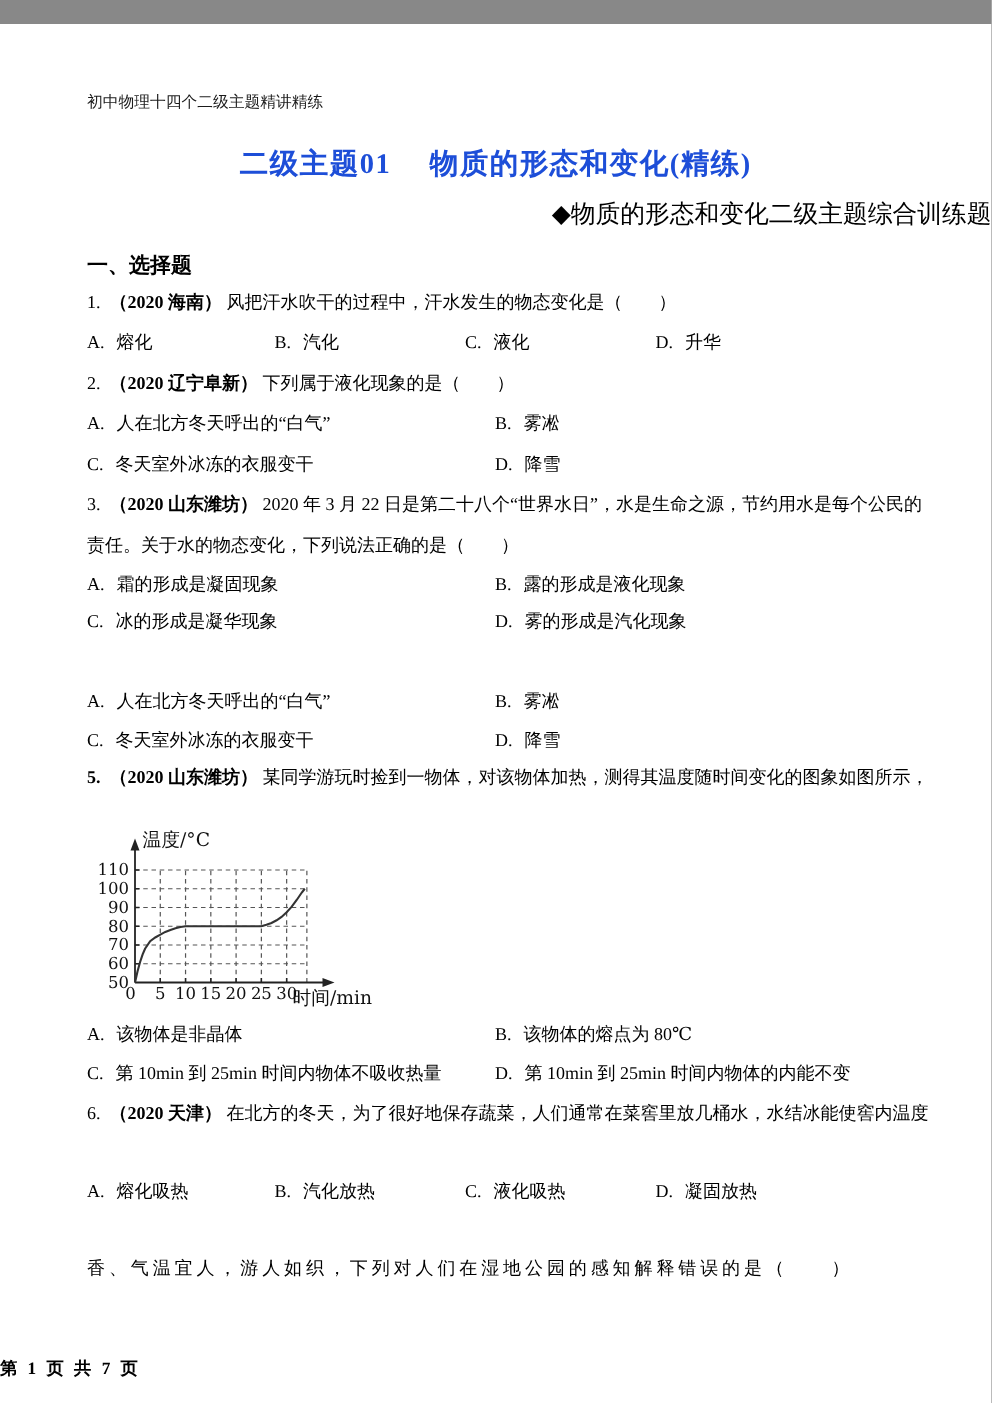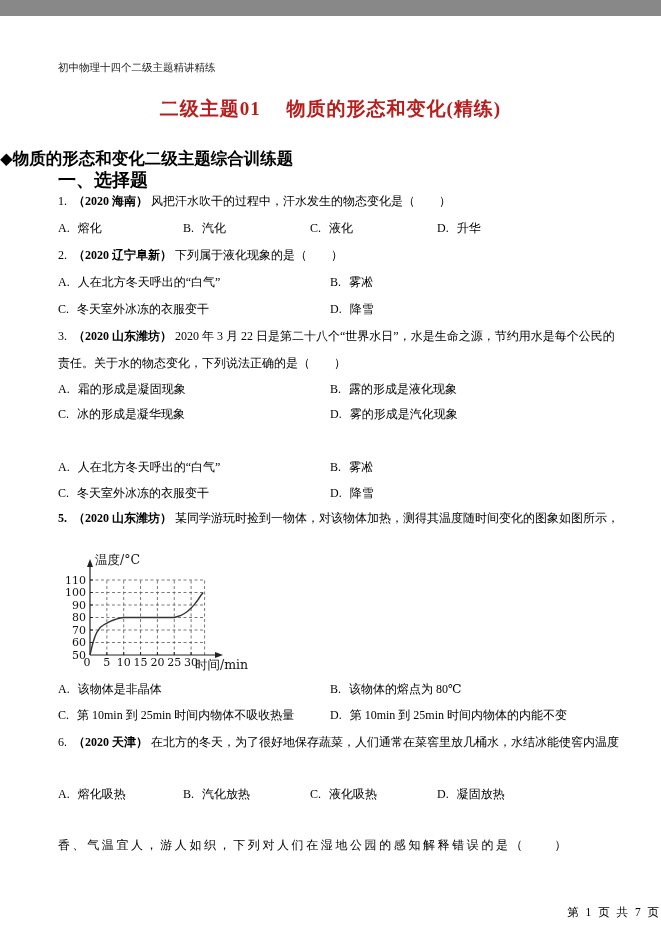--- a/index.html
+++ b/index.html
@@ -4,47 +4,47 @@
 <style>
   html,body{margin:0;padding:0;background:#888;}
   .page{
     position:relative;width:661px;height:935px;background:#ffffff;
     font-family:"Liberation Serif","DejaVu Serif",serif;color:#000;
     overflow:hidden;margin:16px auto;
   }
   .hdr{position:absolute;left:58px;top:45px;font-size:10.5px;color:#1a1a1a;}
   .title{position:absolute;left:0;top:80px;width:100%;text-align:center;
          font-size:19px;font-weight:bold;letter-spacing:1px;}
-  .subtitle{position:absolute;left:0;top:132px;width:100%;text-align:left;
-         font-size:16.5px;font-weight:bold;}
-  .section{position:absolute;left:58px;top:152px;font-size:18px;font-weight:bold;text-align:right;}
+  .subtitle{position:absolute;left:0;top:116px;width:100%;text-align:right;
+         font-size:16.5px;font-weight:normal;}
+  .section{position:absolute;left:58px;top:152px;font-size:14px;font-weight:bold;text-align:right;}
   .ln{position:absolute;left:58px;font-size:12px;white-space:nowrap;height:20px;}
   .qnum{margin-right:6px;}
   .qsrc{font-weight:bold;margin-right:3px;}
   .opt{position:absolute;top:0;white-space:nowrap;}
   .ol{margin-right:8px;}
   .sp2{letter-spacing:2.6px;}
   .chart{position:absolute;left:58px;top:536px;width:250px;height:126px;}
-  .footer{position:absolute;left:0;top:889px;width:100%;text-align:right;
-          font-size:11.5px;font-weight:normal;letter-spacing:2px;}
+  .footer{position:absolute;left:0;top:889px;width:100%;text-align:left;
+          font-size:11.5px;font-weight:bold;letter-spacing:2px;}
   svg .grid{stroke:#555;stroke-width:0.8;stroke-dasharray:3 2.5;}
   svg .axis{stroke:#222;stroke-width:1.2;}
   svg .tick{stroke:#222;stroke-width:1;}
   svg .curve{fill:none;stroke:#333;stroke-width:1.4;}
   svg text{font-family:"DejaVu Serif",serif;font-size:11px;fill:#111;}
   svg .axlab{font-size:12.5px;}
 </style>
 </head>
 <body>
 
 <div class="page">
 
   <div class="hdr">初中物理十四个二级主题精讲精练</div>
 
-  <div class="title" style="color: #b91c1c;">二级主题01　 物质的形态和变化(精练)</div>
+  <div class="title" style="color: #1d4ed8;">二级主题01　 物质的形态和变化(精练)</div>
   <div class="subtitle">◆物质的形态和变化二级主题综合训练题</div>
   <div class="section">一、选择题</div>
 
   <div class="ln" style="top:177px">
     <span class="qnum">1.</span><span class="qsrc">（2020 海南）</span><span>风把汗水吹干的过程中，汗水发生的物态变化是（　　）</span>
   </div>
   <div class="ln" style="top:204px">
     <span class="opt" style="left:0"><span class="ol">A.</span><span>熔化</span></span>
     <span class="opt" style="left:125px"><span class="ol">B.</span><span>汽化</span></span>
     <span class="opt" style="left:252px"><span class="ol">C.</span><span>液化</span></span>

